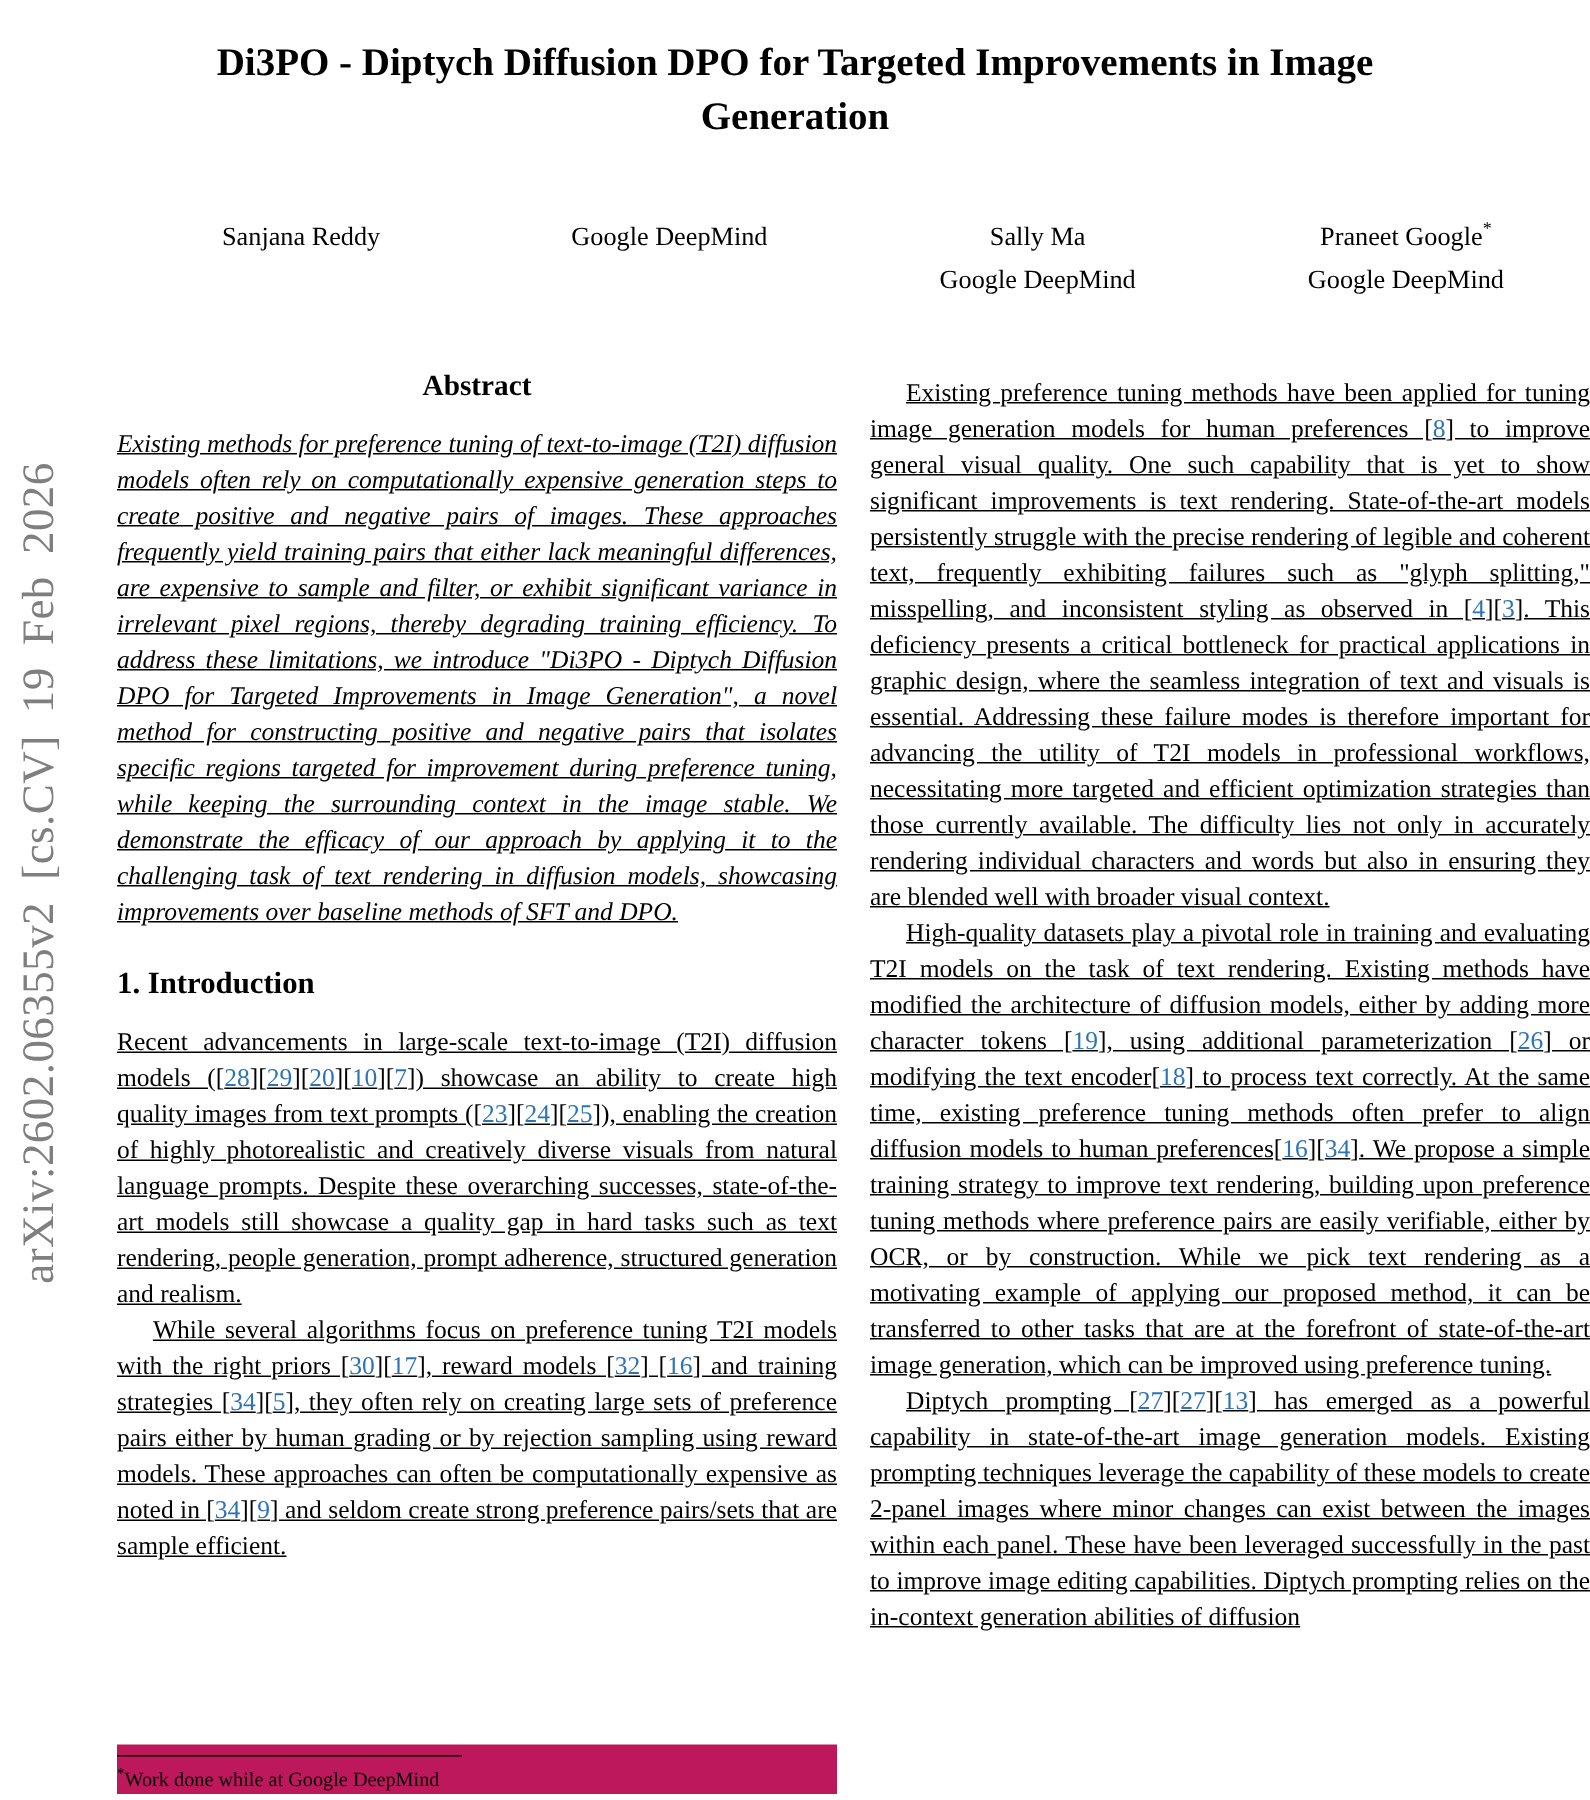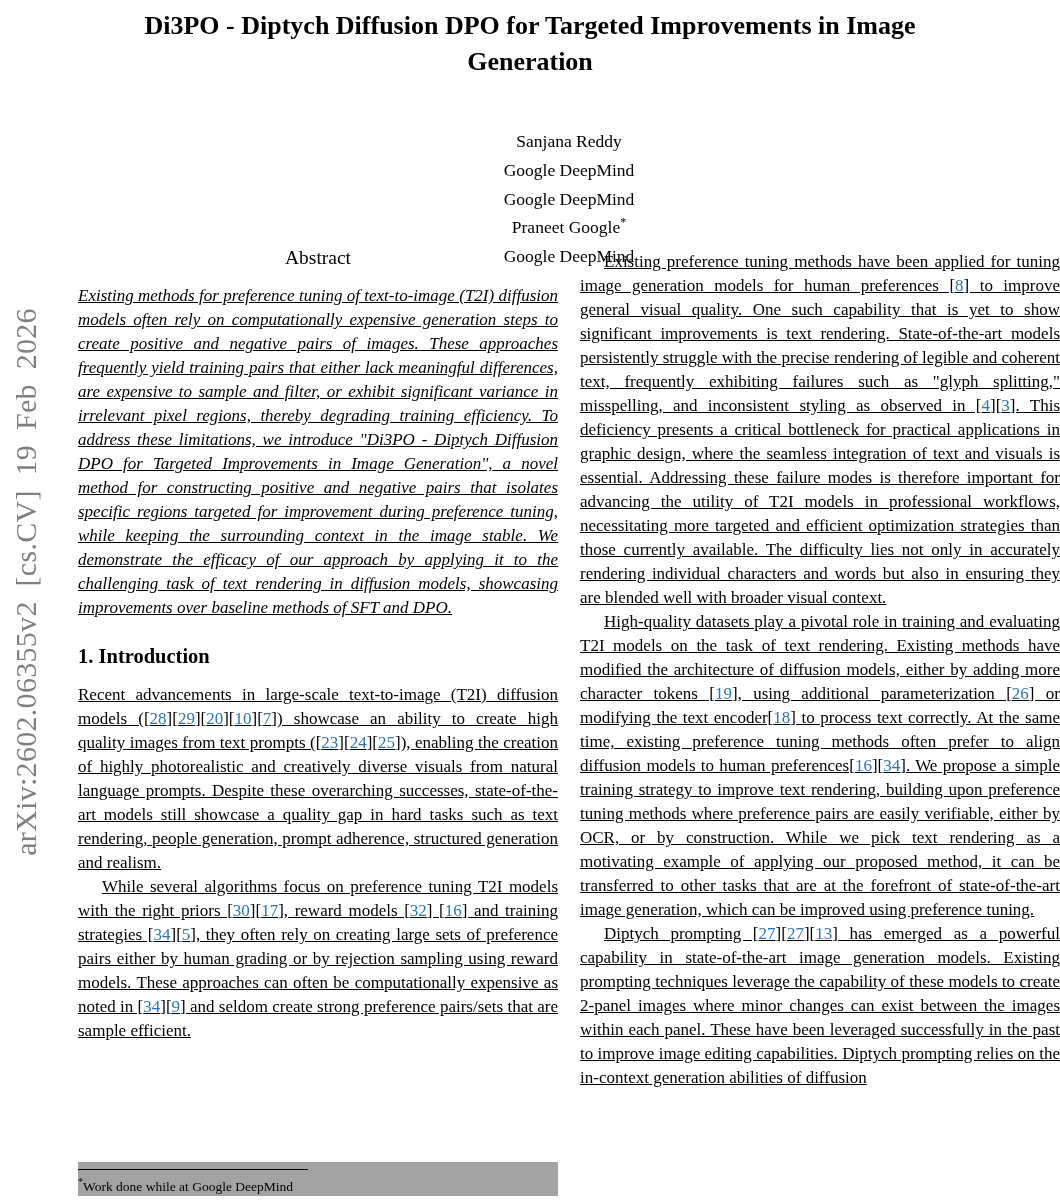--- a/index.html
+++ b/index.html
@@ -16,67 +16,68 @@
     transform: translate(-50%, -50%) rotate(-90deg);
     white-space: nowrap;
     font-size: 30px;
     color: var(--stamp-color, #7f7f7f);
     word-spacing: 7px;
     letter-spacing: 0.3px;
   }
   .header { padding-top: 8px; }
   .title {
     font-size: 26px; font-weight: bold; text-align: center;
-    max-width: 890px; margin: 0 auto; line-height: 1.4;
+    max-width: 890px; margin: 16px auto; line-height: 1.4;
   }
   .authors {
-    display: flex; width: 982px; margin: 46px 0 0 78px; flex-direction: column;
+    display: flex; width: 982px; margin: 46px 0 0 78px;
   }
   .author { flex: 1; text-align: center; font-size: 17.5px; line-height: 1.65; }
   .author-name sup { font-size: 12px; }
   .columns {
     position: absolute; top: 238px; left: 78px; bottom: 0;
     width: 982px; display: flex; gap: 22px; overflow: hidden;
   }
   .col { width: 480px; overflow: hidden; }
   .col p {
     font-size: 17px; line-height: 24px;
     text-align: justify; text-indent: 24px; text-decoration: underline;
   }
   .abstract-heading {
-    text-align: center; font-weight: normal; font-size: 19.5px;
+    text-align: center; font-weight: bold; font-size: 19.5px;
     margin: 9px 0 15px 0;
   }
   .abstract { font-style: italic; }
   .abstract.noindent, .noindent { text-indent: 0 !important; }
   .section-heading { font-size: 20.5px; font-weight: bold; margin: 25px 0 15px 0; font-family: Liberation Serif, serif; }
   .col-right { padding-top: 12px; }
   .cite { color: var(--cite-color, #2e74b5); }
   .footnote {
     position: absolute; left: 78px; bottom: 4px; width: 480px;
-    background: #a3a3a3; font-size: 13.5px; padding-top: 7px; line-height: 1.4;
+    background: #be185d; font-size: 13.5px; padding-top: 7px; line-height: 1.4;
   }
   .footnote sup { font-size: 10px; }
   .footnote-rule { width: 230px; border-top: 1.5px solid #000; margin-bottom: 5px; }
 </style>
 </head>
 <body>
 
 <div class="arxiv-label">arXiv:2602.06355v2 [cs.CV] 19 Feb 2026</div>
 
 <div class="header">
   <h1 class="title">Di3PO - Diptych Diffusion DPO for Targeted Improvements in Image Generation</h1>
   <div class="authors">
     <div class="author">
       <div class="author-name"><span>Sanjana Reddy</span><sup></sup></div>
     </div>
     <div class="author">
       <div class="author-affiliation">Google DeepMind</div>
     </div>
     <div class="author">
+      <div class="author-name"><span>Sally Ma</span><sup></sup></div>
       <div class="author-affiliation">Google DeepMind</div>
     </div>
     <div class="author">
       <div class="author-name"><span>Praneet Google</span><sup>*</sup></div>
       <div class="author-affiliation">Google DeepMind</div>
     </div>
   </div>
 </div>
 
 <div class="columns">

